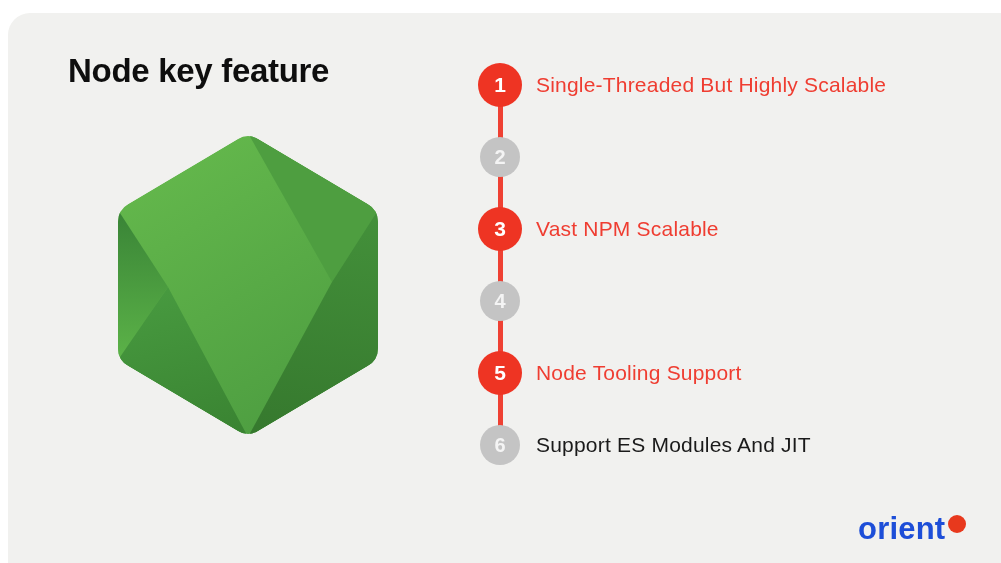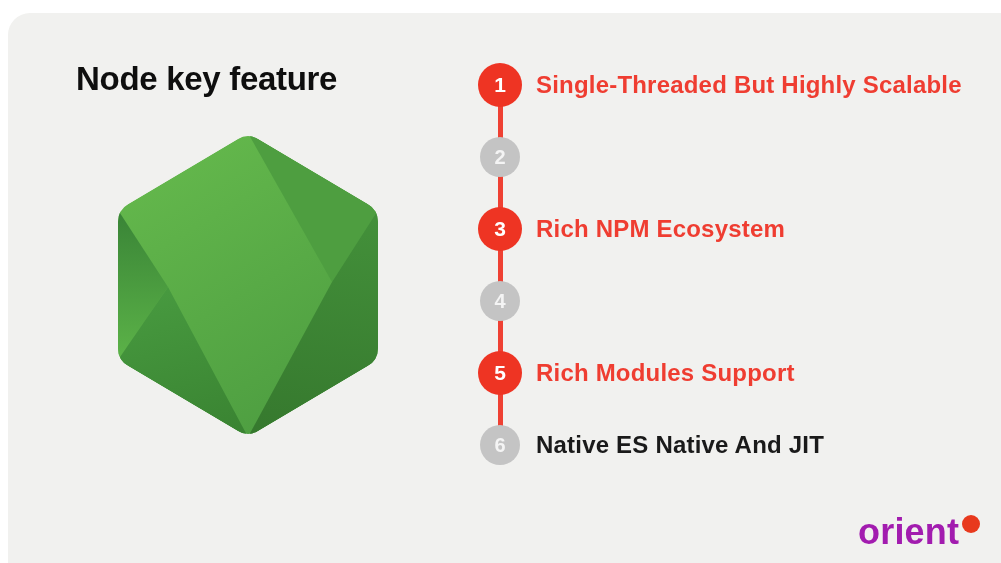--- a/index.html
+++ b/index.html
@@ -1,36 +1,36 @@
 <!DOCTYPE html>
 <html><head>
 <meta charset="utf-8">
 <style>
   html,body{margin:0;padding:0;}
   body{width:1001px;height:563px;background:#ffffff;font-family:"Liberation Sans",sans-serif;}
   .page{position:relative;width:1001px;height:563px;background:#ffffff;overflow:hidden;}
   .canvas{position:absolute;left:8px;top:13px;width:1060px;height:620px;
           background:#f1f1ef;border-radius:22px 22px 0 0;}
-  .title{position:absolute;left:68px;top:52px;margin:8px;
+  .title{position:absolute;left:68px;top:52px;margin:0;
          font-size:33px;font-weight:700;letter-spacing:-0.3px;color:#0e0e0e;}
   .hex{position:absolute;left:100px;top:120px;width:300px;height:330px;}
   .connector{position:absolute;left:498px;top:85px;width:5px;height:359px;
              background:#ef4133;border-radius:3px;}
   .timeline{position:absolute;left:478px;top:49px;}
   .row{height:72px;display:flex;align-items:center;position:relative;}
   .badge-col{width:44px;display:flex;justify-content:center;align-items:center;}
   .badge{border-radius:50%;display:flex;align-items:center;justify-content:center;
          font-weight:700;color:#ffffff;box-sizing:border-box;}
   .row .badge{width:40px;height:40px;background:#c4c4c4;color:#f4f4f4;font-size:20px;}
   .row.hl .badge{width:44px;height:44px;background:#ee3423;color:#ffffff;font-size:21px;}
-  .label{margin-left:14px;font-size:24px;font-weight:700;letter-spacing:0.2px;
+  .label{margin-left:14px;font-size:21px;font-weight:400;letter-spacing:0.2px;
          color:#1a1a1a;white-space:nowrap;}
   .row.hl .label{color:#ef3d31;}
   .brand{position:absolute;left:858px;top:512px;display:flex;align-items:flex-start;}
-  .brand-text{font-size:36px;font-weight:800;letter-spacing:0.2px;color:#a21caf;line-height:1.1;}
+  .brand-text{font-size:31px;font-weight:800;letter-spacing:0.2px;color:#1d4ed8;line-height:1.1;}
   .brand-dot{width:18px;height:18px;border-radius:50%;background:#e8391d;
              margin-left:3px;margin-top:3px;}
 </style>
 </head>
 <body>
 
 <div class="page">
   <div class="canvas"></div>
 
   <h1 class="title">Node key feature</h1>
@@ -85,44 +85,44 @@
           <span>2</span>
         </div>
       </div>
     </div>
     <div class="row hl">
       <div class="badge-col">
         <div class="badge">
           <span>3</span>
         </div>
       </div>
-      <div class="label">Rich NPM Ecosystem</div>
+      <div class="label">Vast NPM Scalable</div>
     </div>
     <div class="row">
       <div class="badge-col">
         <div class="badge">
           <span>4</span>
         </div>
       </div>
     </div>
     <div class="row hl">
       <div class="badge-col">
         <div class="badge">
           <span>5</span>
         </div>
       </div>
-      <div class="label">Rich Modules Support</div>
+      <div class="label">Node Tooling Support</div>
     </div>
     <div class="row">
       <div class="badge-col">
         <div class="badge">
           <span>6</span>
         </div>
       </div>
-      <div class="label">Native ES Native And JIT</div>
+      <div class="label">Support ES Modules And JIT</div>
     </div>
   </div>
 
   <div class="brand">
     <span class="brand-text">orient</span>
     <span class="brand-dot"></span>
   </div>
 </div>
 
 </body></html>

